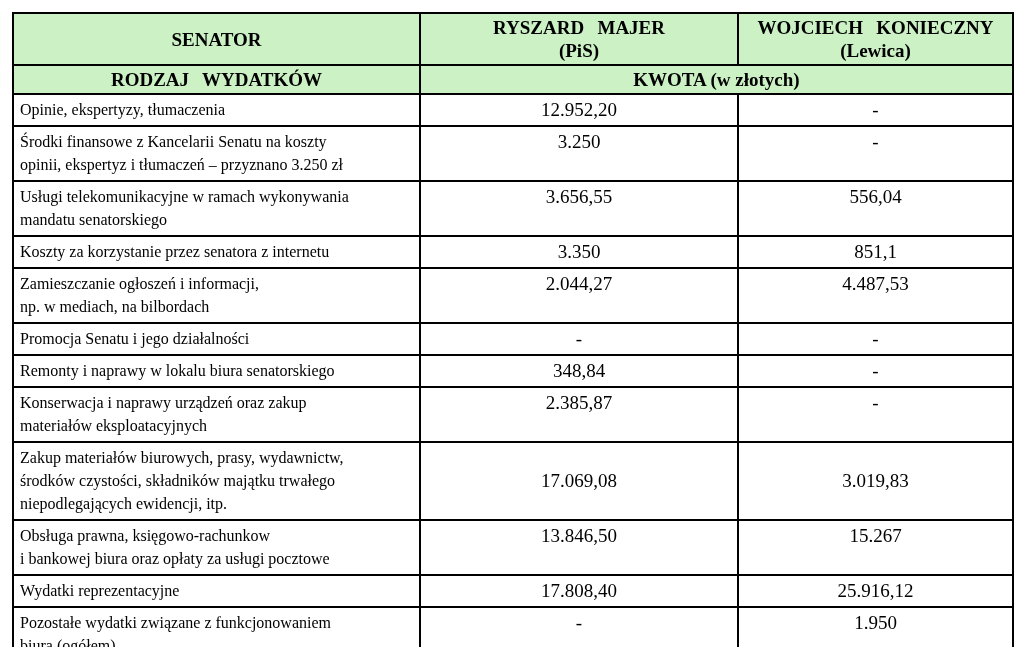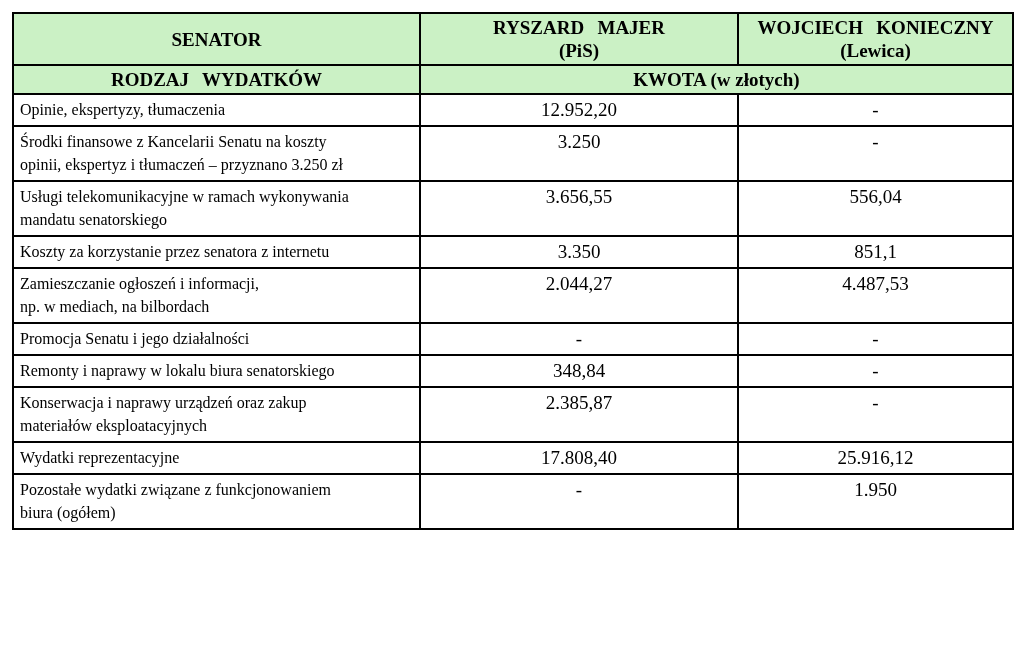--- a/index.html
+++ b/index.html
@@ -119,20 +119,33 @@
     <td class="desc">Remonty i naprawy w lokalu biura senatorskiego</td>
     <td class="val">348,84</td>
     <td class="val">-</td>
   </tr>
         <tr>
     <td class="desc">Konserwacja i naprawy urządzeń oraz zakup
 materiałów eksploatacyjnych</td>
     <td class="val">2.385,87</td>
     <td class="val">-</td>
   </tr>
+        <tr class="v-mid">
+    <td class="desc">Zakup materiałów biurowych, prasy, wydawnictw,
+środków czystości, składników majątku trwałego
+niepodlegających ewidencji, itp.</td>
+    <td class="val">17.069,08</td>
+    <td class="val">3.019,83</td>
+  </tr>
+        <tr>
+    <td class="desc">Obsługa prawna, księgowo-rachunkow
+i bankowej biura oraz opłaty za usługi pocztowe</td>
+    <td class="val">13.846,50</td>
+    <td class="val">15.267</td>
+  </tr>
         <tr>
     <td class="desc">Wydatki reprezentacyjne</td>
     <td class="val">17.808,40</td>
     <td class="val">25.916,12</td>
   </tr>
         <tr>
     <td class="desc">Pozostałe wydatki związane z funkcjonowaniem
 biura (ogółem)</td>
     <td class="val">-</td>
     <td class="val">1.950</td>

